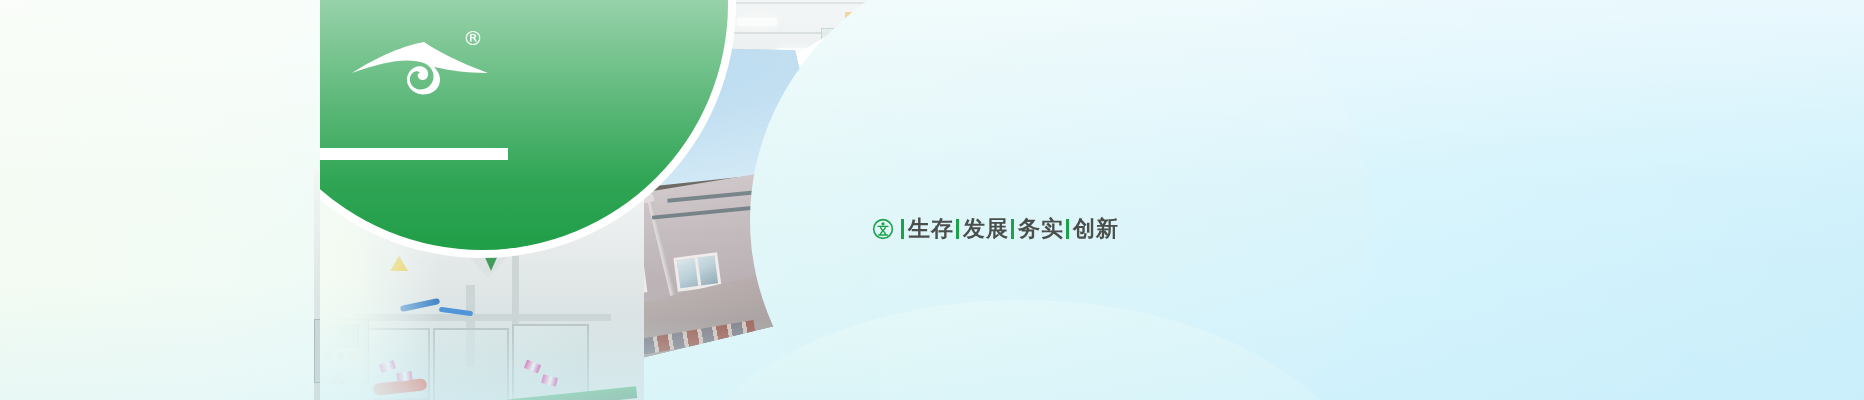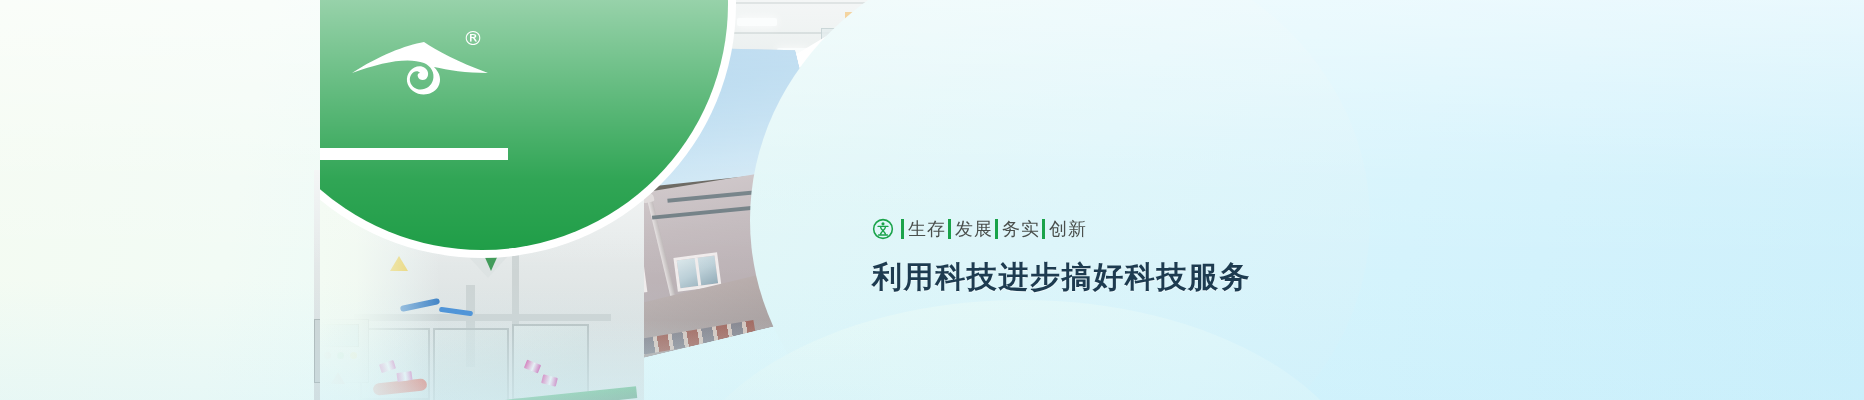--- a/index.html
+++ b/index.html
@@ -354,24 +354,24 @@
   }
   .tag-bar {
     display: inline-block;
     width: 3px;
     height: 20px;
     background: #1aa34a;
     margin: 0 4px 0 2px;
     vertical-align: middle;
   }
   .tag-word {
-    font-size: 18px;
+    font-size: 22px;
     color: #4a4f4c;
     letter-spacing: 1px;
-    font-weight: 400;
+    font-weight: 700;
     line-height: 26px;
   }
   .headline {
     font-size: 30px;
     font-weight: bold;
     color: #1d3b50;
     letter-spacing: 1.6px;
     line-height: 41px;
     white-space: nowrap;
     text-shadow: 0 1px 0 rgba(255,255,255,.55);
@@ -530,16 +530,15 @@
       <span class="tag-bar"></span>
       <span class="tag-word">生存</span>
       <span class="tag-bar"></span>
       <span class="tag-word">发展</span>
       <span class="tag-bar"></span>
       <span class="tag-word">务实</span>
       <span class="tag-bar"></span>
       <span class="tag-word">创新</span>
     </div>
 
-    <div class="headline">利用科技进步搞好科技服务</div>
   </div>
 
 </div>
 
 </body></html>

